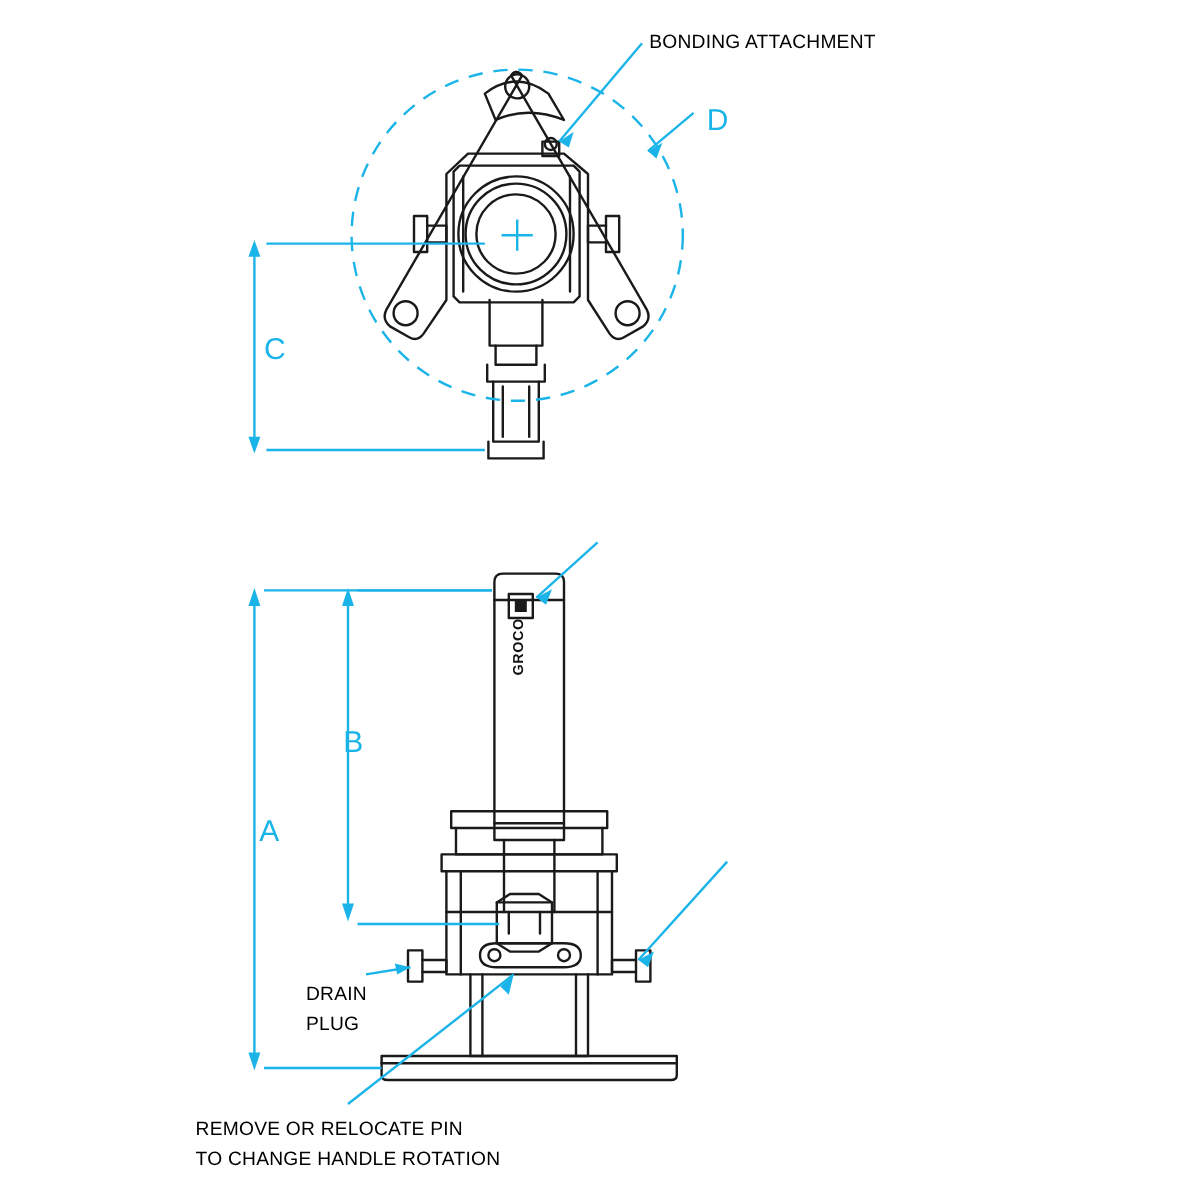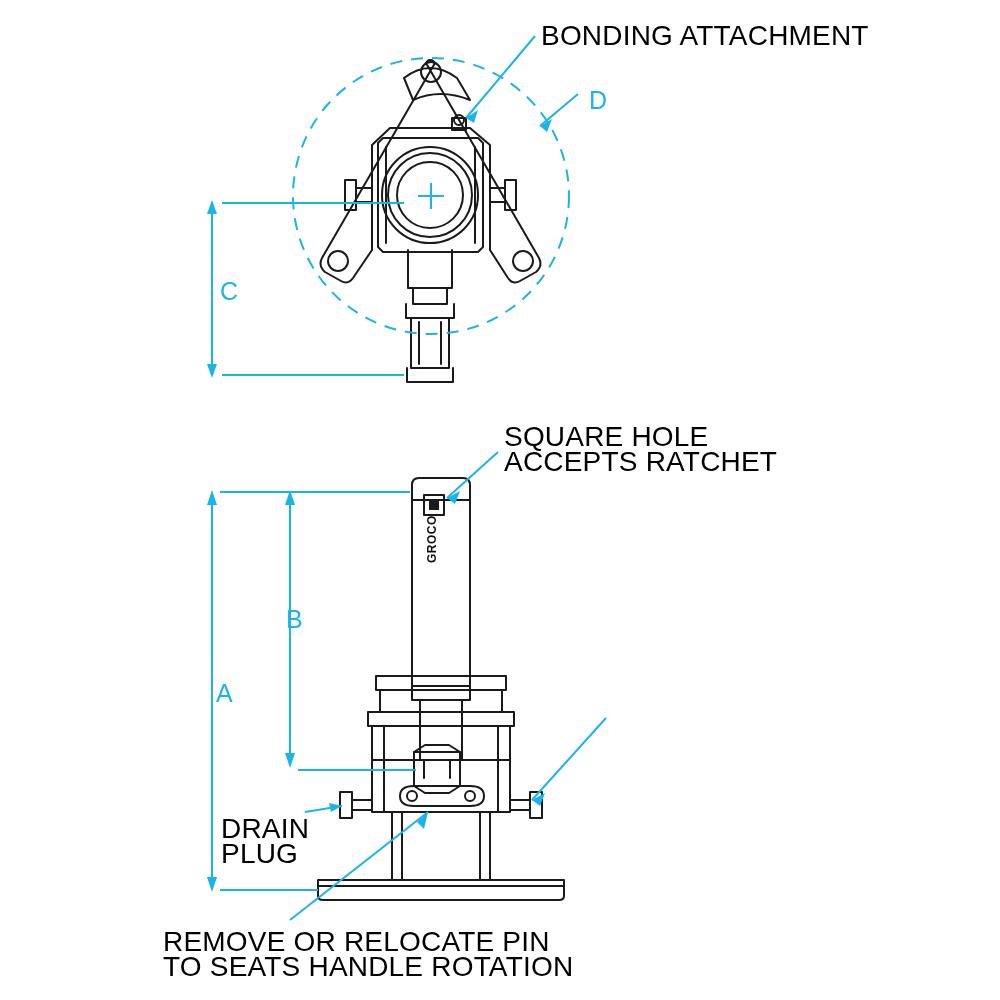--- a/index.html
+++ b/index.html
@@ -8,21 +8,21 @@
     background:#ffffff;
     font-family:"Liberation Sans", sans-serif;
     overflow:hidden;
     position:relative;
   }
   #sheet{position:absolute;inset:0;}
   svg.layer{position:absolute;left:0;top:0;width:1000px;height:1000px;}
   .anno{
     position:absolute;
     color:#000;
-    font-size:28px;
+    font-size:16px;
     line-height:25px;
     letter-spacing:0.2px;
     white-space:pre;
     font-family:"Liberation Sans", sans-serif;
   }
   .dimlabel{
     position:absolute;
     color:#1bb4e8;
     font-size:25px;
     font-weight:400;
@@ -169,29 +169,27 @@
       <path d="M305 812 L342 806"></path>
       <path d="M342 806 L329 803 L331 812 Z" fill="#1bb4e8" stroke="none"></path>
 
       <path d="M290 920 L428 812"></path>
       <path d="M428 812 L417 822 L424 829 Z" fill="#1bb4e8" stroke="none"></path>
     </g>
   </svg>
 
   <div class="anno" style="left:541px;top:23px;">BONDING ATTACHMENT</div>
 
-  <div class="anno" style="left:504px;top:424px;">SQUARE HOLE
-ACCEPTS RATCHET</div>
 
 
-  <div class="anno" style="left:221px;top:816px;">DRAIN
+  <div class="anno" style="left:255px;top:816px;">DRAIN
 PLUG</div>
 
   <div class="anno" style="left:163px;top:929px;">REMOVE OR RELOCATE PIN
-TO SEATS HANDLE ROTATION</div>
+TO CHANGE HANDLE ROTATION</div>
 
   <div class="dimlabel" style="left:216px;top:679px;">A</div>
 
   <div class="dimlabel" style="left:286px;top:605px;">B</div>
 
   <div class="dimlabel" style="left:220px;top:277px;">C</div>
 
   <div class="dimlabel" style="left:589px;top:86px;">D</div>
 
   <div class="brand" style="left:425px;top:563px;">GROCO</div>

